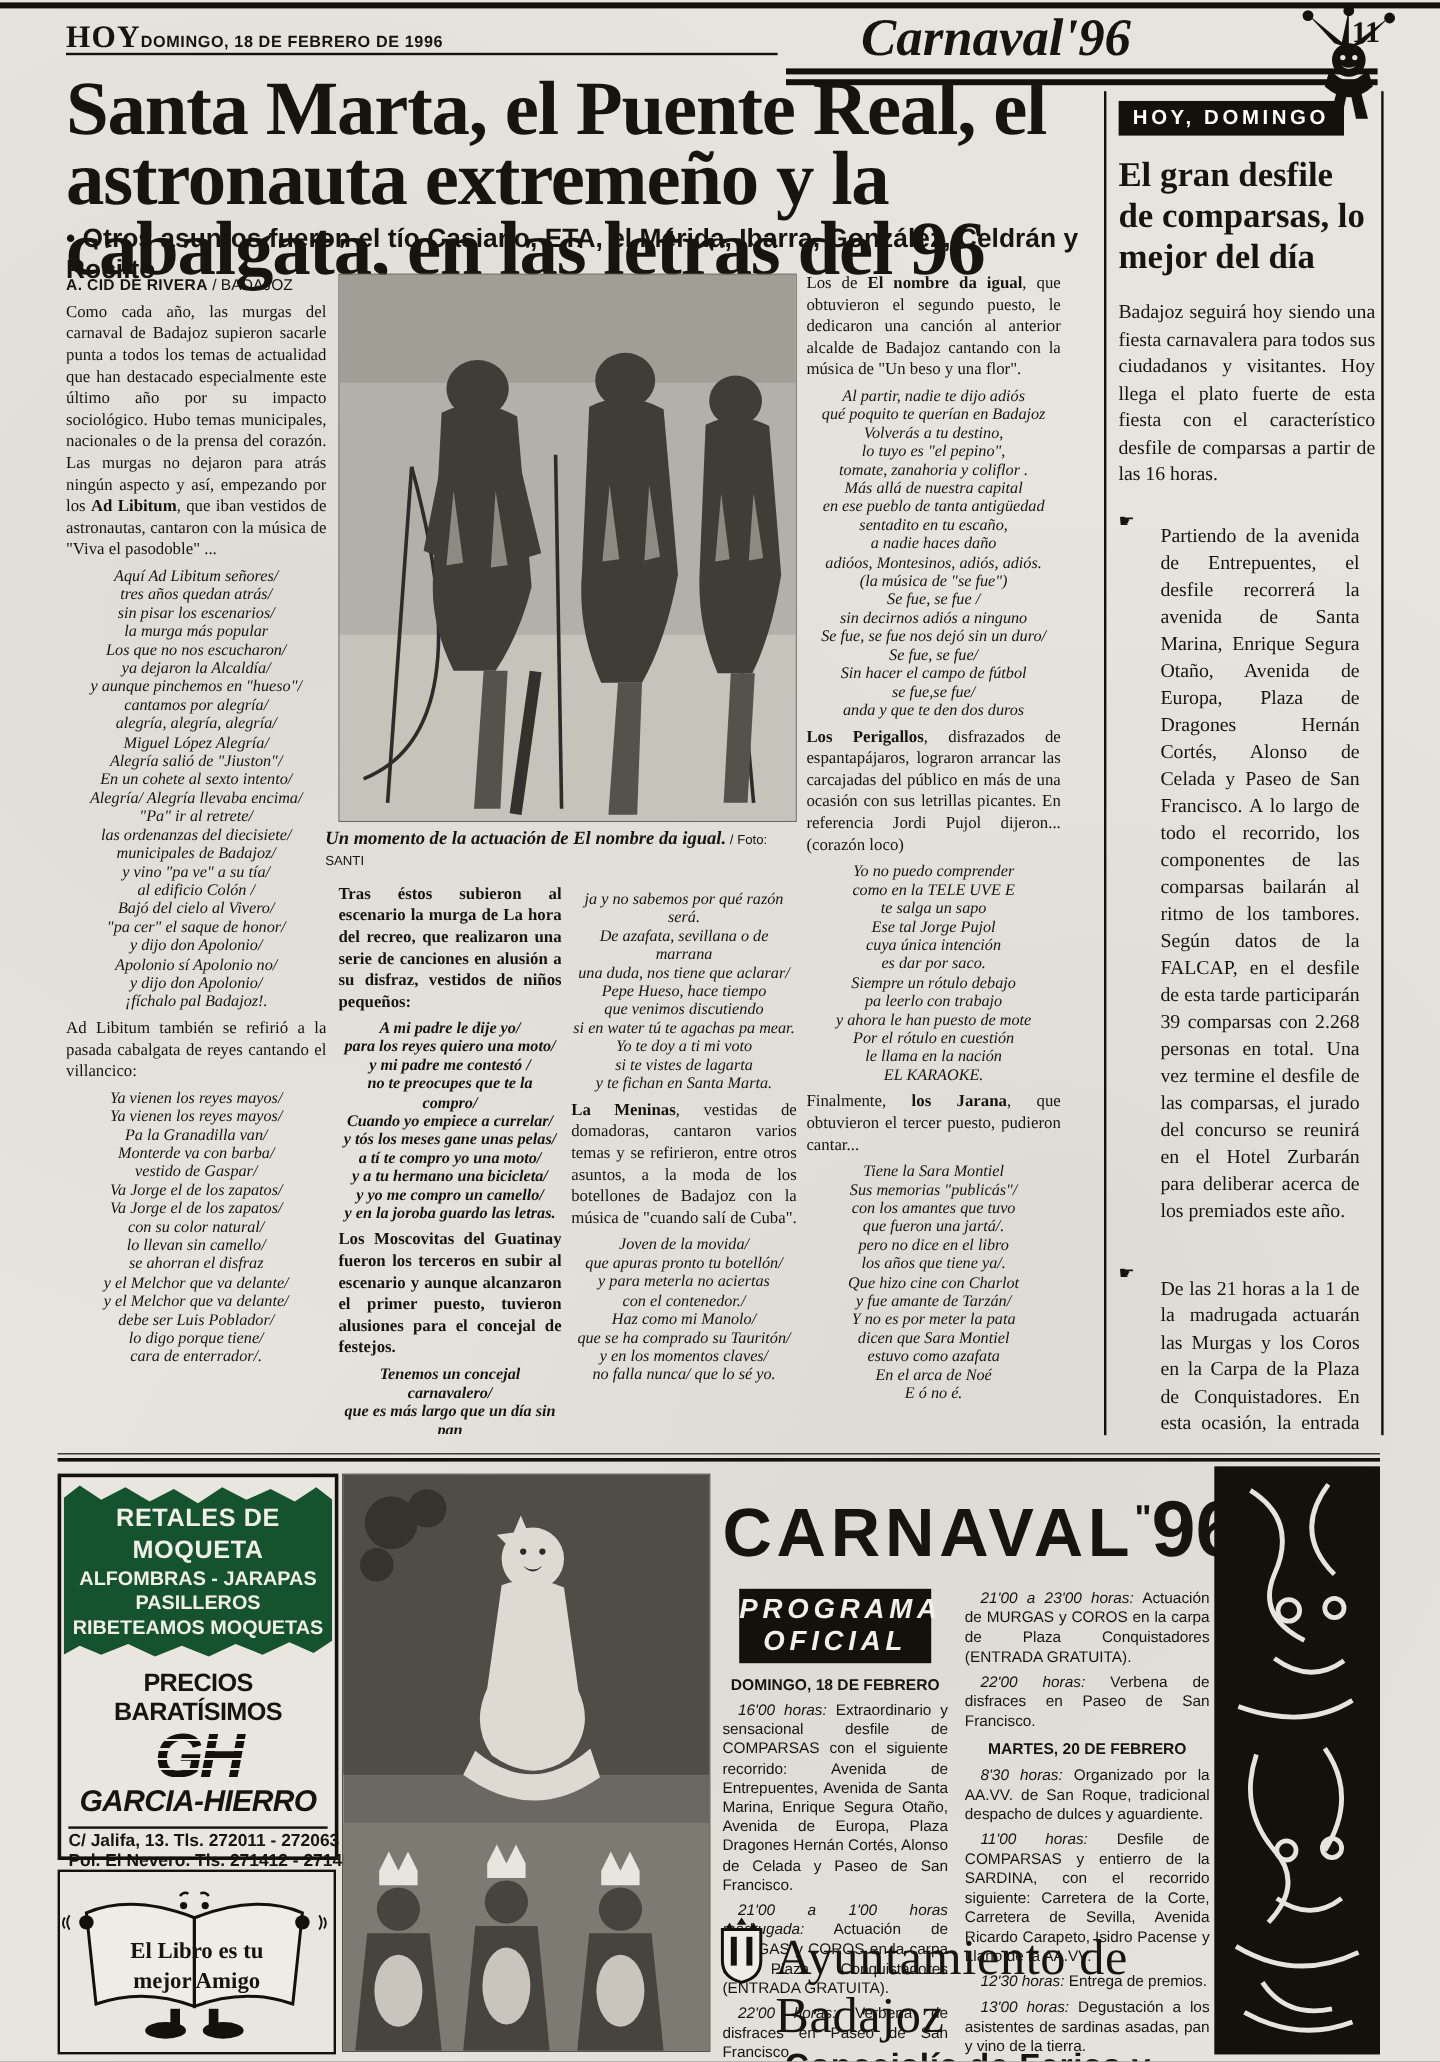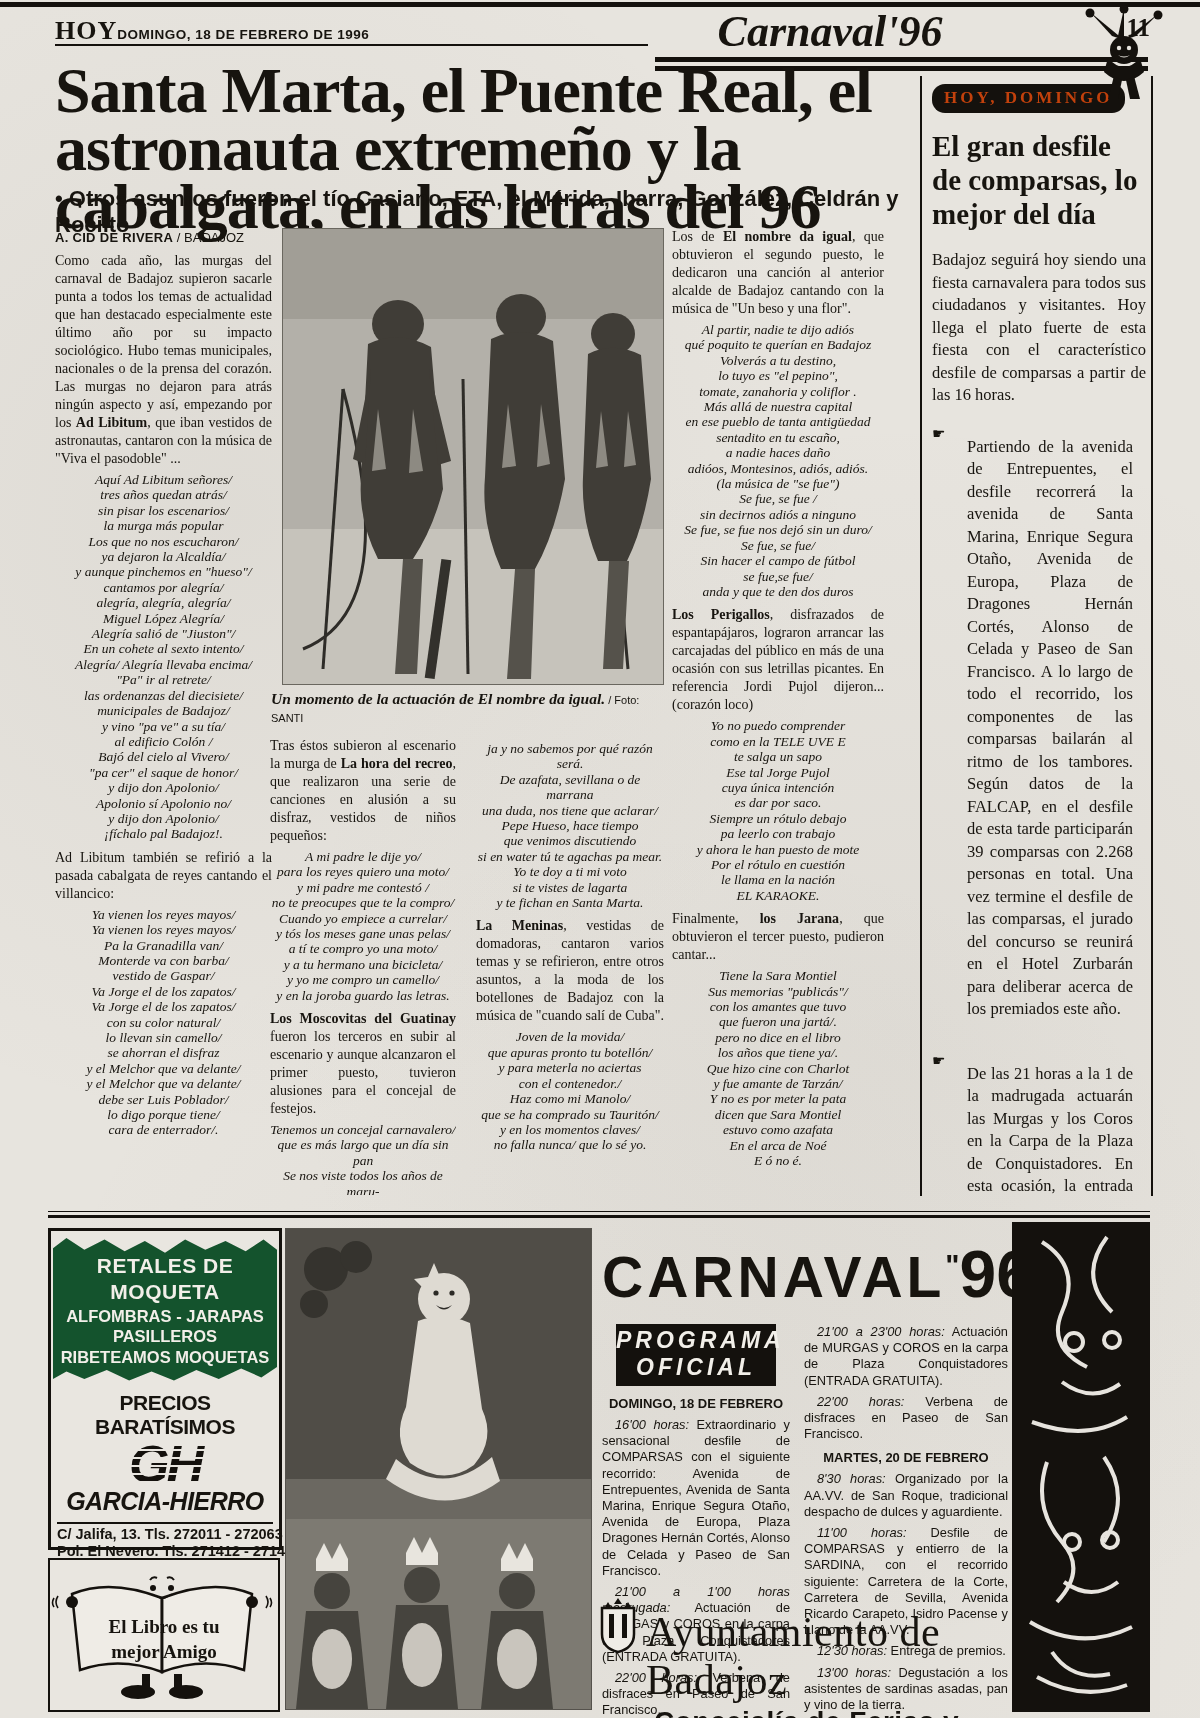--- a/index.html
+++ b/index.html
@@ -27,32 +27,32 @@
   
   .headline{left:55px;top:62px;width:850px;font-weight:bold;font-size:64px;line-height:58px;letter-spacing:-1px;}
   .subhead{left:55px;top:186px;width:850px;font-family:"Liberation Sans",sans-serif;font-weight:bold;font-size:22px;}
   .byline{left:55px;top:230px;width:300px;font-family:"Liberation Sans",sans-serif;font-size:13px;}
   .byline b{letter-spacing:.3px;}
   
   .col{overflow:hidden;text-align:justify;}
   .para{margin:0 0 3px 0;font-size:14px;line-height:18px;}
   .verse{font-style:italic;text-align:center;font-size:13.5px;line-height:15.4px;margin:4px 0 7px 0;}
   .col1{left:55px;top:252px;width:217px;height:945px;}
-  .col2{left:270px;top:737px;width:186px;height:458px;}
+  .col2{left:282px;top:737px;width:186px;height:458px;font-weight:bold;}
   .col3{left:476px;top:737px;width:188px;height:458px;}
   .col4{left:672px;top:228px;width:212px;height:968px;}
   
   .photo-main{left:282px;top:228px;width:380px;height:455px;border:1px solid #6a675f;}
   .caption{left:271px;top:690px;width:382px;font-size:15.5px;}
   .caption i{font-weight:bold;}
   .caption .credit{font-family:"Liberation Sans",sans-serif;font-size:11px;font-style:normal;}
   
   .side-rule{top:76px;width:1.5px;height:1120px;background:#14110d;}
   .sidebar{left:932px;top:84px;width:214px;height:1112px;overflow:hidden;}
-  .side-badge{display:inline-block;background:#14110d;color:#c2410c;font-family:Liberation Serif, serif;font-weight:bold;font-size:17px;letter-spacing:3px;padding:4px 12px 5px;border-radius:13px;}
+  .side-badge{display:inline-block;background:#14110d;color:#ffffff;font-family:Liberation Sans, sans-serif;font-weight:bold;font-size:17px;letter-spacing:3px;padding:4px 12px 5px;}
   .side-title{font-weight:bold;font-size:29px;line-height:34px;margin:16px 0 18px 0;}
   .side-text{font-size:16.5px;line-height:22.5px;text-align:justify;}
   .side-bullet{display:flex;gap:4px;margin-top:16px;}
   .side-bullet .hand{font-family:"DejaVu Sans",sans-serif;font-size:15px;flex:0 0 18px;line-height:22px;}
   .side-bullet p{margin:13px;font-size:16.5px;line-height:22.5px;text-align:justify;}
   
   .big-sep{left:48px;top:1211px;width:1102px;height:3px;border-top:1.5px solid #14110d;border-bottom:3.5px solid #14110d;}
   
   .gh-ad{left:48px;top:1228px;width:228px;height:316px;border:3px solid #14110d;background:#e9e6e0;text-align:center;font-family:"Liberation Sans",sans-serif;}
   .gh-banner{margin:4px 2px 0;background:#14532d;color:#f2efe9;padding:18px 2px 16px;font-weight:bold;line-height:1.25;

